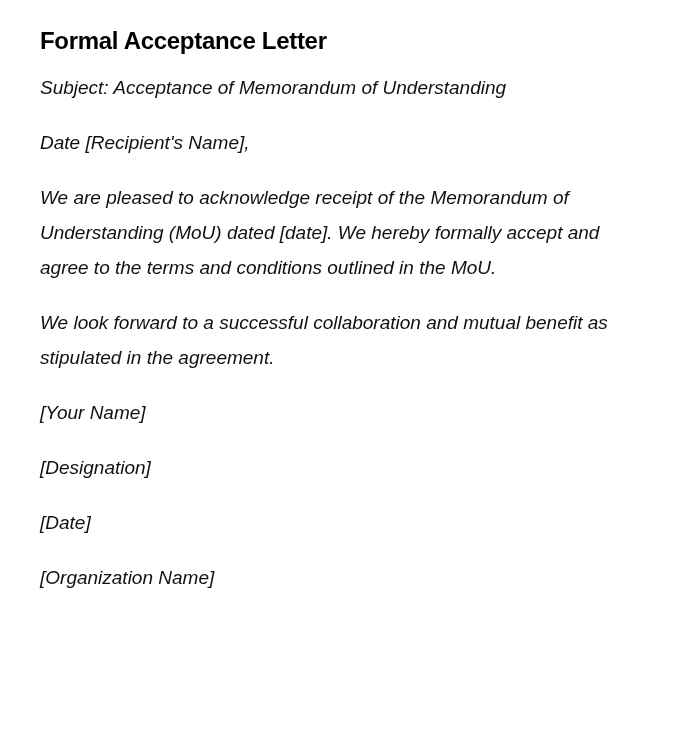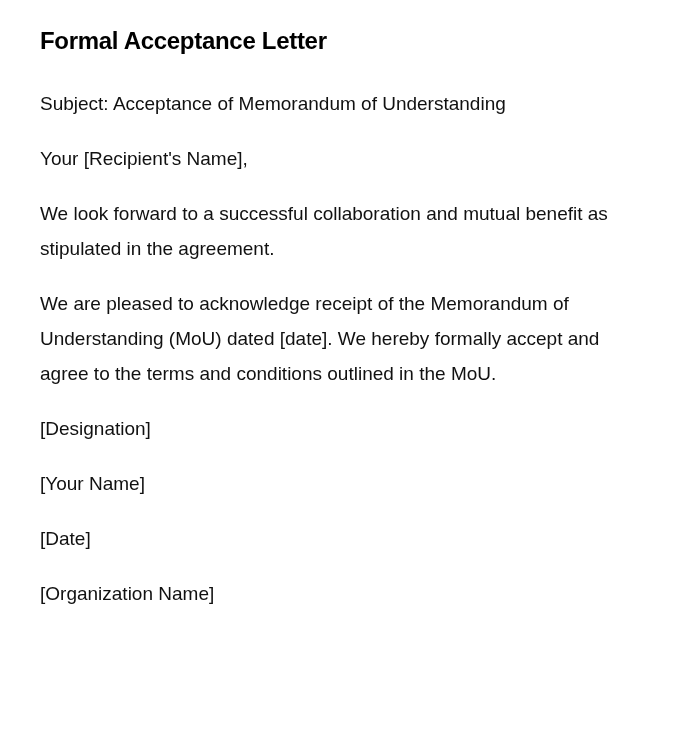--- a/index.html
+++ b/index.html
@@ -1,26 +1,26 @@
 <!DOCTYPE html>
 <html><head>
 <meta charset="utf-8">
 <style>
   html, body { margin: 0; padding: 0; background: #ffffff; }
   body { width: 700px; height: 731px; overflow: hidden; font-family: "Liberation Sans", sans-serif; color: #111111; }
   .doc { position: absolute; left: 40px; top: 24px; width: 600px; }
-  h1 { font-size: 24px; font-weight: bold; margin: 0 0 28px 0; letter-spacing: -0.3px; color: #000; line-height: 34px; }
-  p { font-size: 19px; line-height: 35px; margin: 0 0 20px 0; }
+  h1 { font-size: 24px; font-weight: bold; margin: 0 0 12px 0; letter-spacing: -0.3px; color: #000; line-height: 34px; }
+  p { font-size: 19px; line-height: 35px; margin: 0 0 20px 0; font-style: italic; }
 </style>
 </head>
 <body>
 
 <div class="doc">
   <h1>Formal Acceptance Letter</h1>
   <p>Subject: Acceptance of Memorandum of Understanding</p>
-  <p>Your [Recipient's Name],</p>
+  <p>Date [Recipient's Name],</p>
+  <p>We are pleased to acknowledge receipt of the Memorandum of Understanding (MoU) dated [date]. We hereby formally accept and agree to the terms and conditions outlined in the MoU.</p>
   <p>We look forward to a successful collaboration and mutual benefit as stipulated in the agreement.</p>
-  <p>We are pleased to acknowledge receipt of the Memorandum of Understanding (MoU) dated [date]. We hereby formally accept and agree to the terms and conditions outlined in the MoU.</p>
+  <p>[Your Name]</p>
   <p>[Designation]</p>
-  <p>[Your Name]</p>
   <p>[Date]</p>
   <p>[Organization Name]</p>
 </div>
 
 </body></html>

